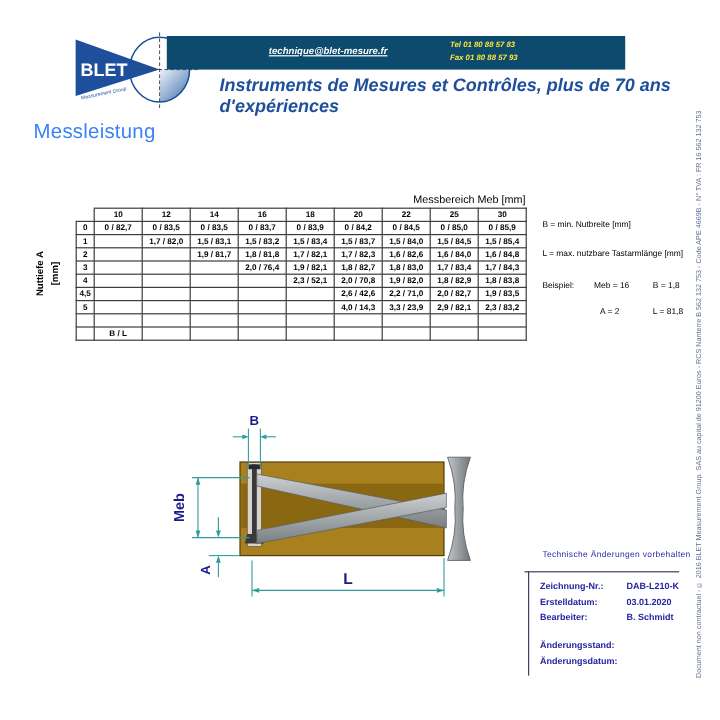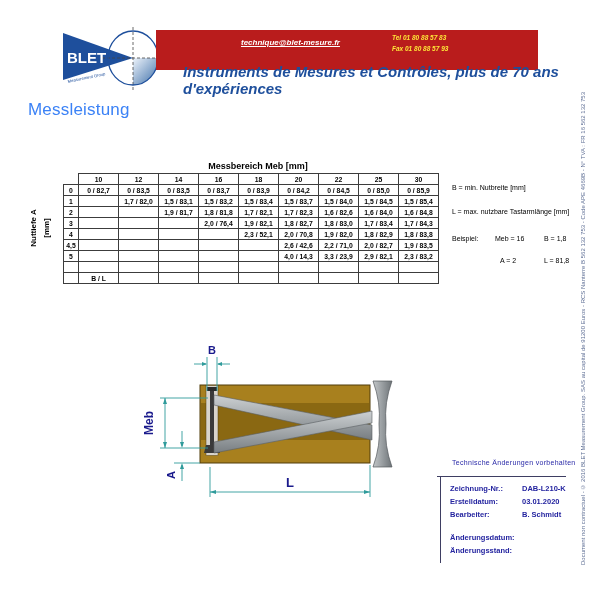--- a/index.html
+++ b/index.html
@@ -1,28 +1,28 @@
 <!DOCTYPE html>
 <html><head>
 <meta charset="utf-8">
 <style>
   html,body{margin:0;padding:0}
   body{width:600px;height:600px;background:#fff;font-family:"Liberation Sans",sans-serif;position:relative;overflow:hidden}
   .abs{position:absolute}
 
   
-  .banner{position:absolute;left:156px;top:30px;width:382px;height:40px;background:#b91c1c}
+  .banner{position:absolute;left:139px;top:30px;width:382px;height:28px;background:#0c4a6e}
   .banner-email{position:absolute;left:85px;top:8px;color:#fff;font-size:8px;font-style:italic;text-decoration:underline;font-weight:600}
   .banner-tel{position:absolute;left:236px;top:4px;color:#ffe838;font-size:6.5px;font-style:italic;font-weight:700}
   .banner-fax{position:absolute;left:236px;top:15px;color:#ffe838;font-size:6.5px;font-style:italic;font-weight:700}
   .tagline{position:absolute;left:183px;top:63px;color:#1e4f9c;font-size:15px;font-style:italic;font-weight:700}
   .page-title{position:absolute;left:28px;top:100px;color:#3b82f6;font-size:17px;font-weight:500;letter-spacing:.2px}
 
   
-  .tbl-title{position:absolute;left:78px;top:161px;width:360px;text-align:center;font-size:9px;font-weight:700;color:#000}
+  .tbl-title{position:absolute;left:78px;top:161px;width:360px;text-align:right;font-size:9px;font-weight:400;color:#000}
   .row-axis{position:absolute;left:33px;top:228px;transform:translate(-50%,-50%) rotate(-90deg);font-size:8px;font-weight:700;white-space:nowrap;color:#000}
   .row-axis-unit{position:absolute;left:46px;top:228px;transform:translate(-50%,-50%) rotate(-90deg);font-size:8px;font-weight:700;white-space:nowrap;color:#000}
   table.meb{position:absolute;left:63px;top:173px;border-collapse:collapse;table-layout:fixed}
   table.meb th,table.meb td{border:1px solid #3c3c3c;height:10px;padding:0;text-align:center;font-size:6.8px;font-weight:700;color:#000;white-space:nowrap;overflow:hidden}
   table.meb .corner{border-top:none;border-left:none}
 
   
   .note{position:absolute;font-size:7px;color:#000}
 
   
@@ -271,17 +271,17 @@
   <text x="150" y="152" text-anchor="middle" font-size="13" font-weight="bold" fill="#1a1a8c" font-family="Liberation Sans, sans-serif">L</text>
 </svg>
 
 <div class="footer-notice">Technische Änderungen vorbehalten</div>
 <div class="footer-hline"></div>
 <div class="footer-vline"></div>
 <div class="footer-fields">
     <div class="footer-row"><span class="lbl">Zeichnung-Nr.:</span><span>DAB-L210-K</span></div>
     <div class="footer-row"><span class="lbl">Erstelldatum:</span><span>03.01.2020</span></div>
     <div class="footer-row"><span class="lbl">Bearbeiter:</span><span>B. Schmidt</span></div>
+    <div class="footer-row"><span class="lbl">Änderungsstand:</span><span></span></div>
     <div class="footer-row"><span class="lbl">Änderungsdatum:</span><span></span></div>
-    <div class="footer-row"><span class="lbl">Änderungsstand:</span><span></span></div>
   </div>
 
 <div class="side-text">Document non contractuel - © 2016 BLET Measurement Group. SAS au capital de 91200 Euros - RCS Nanterre B 562 132 753 - Code APE 4669B - N° TVA : FR 16 562 132 753</div>
 
 </body></html>

